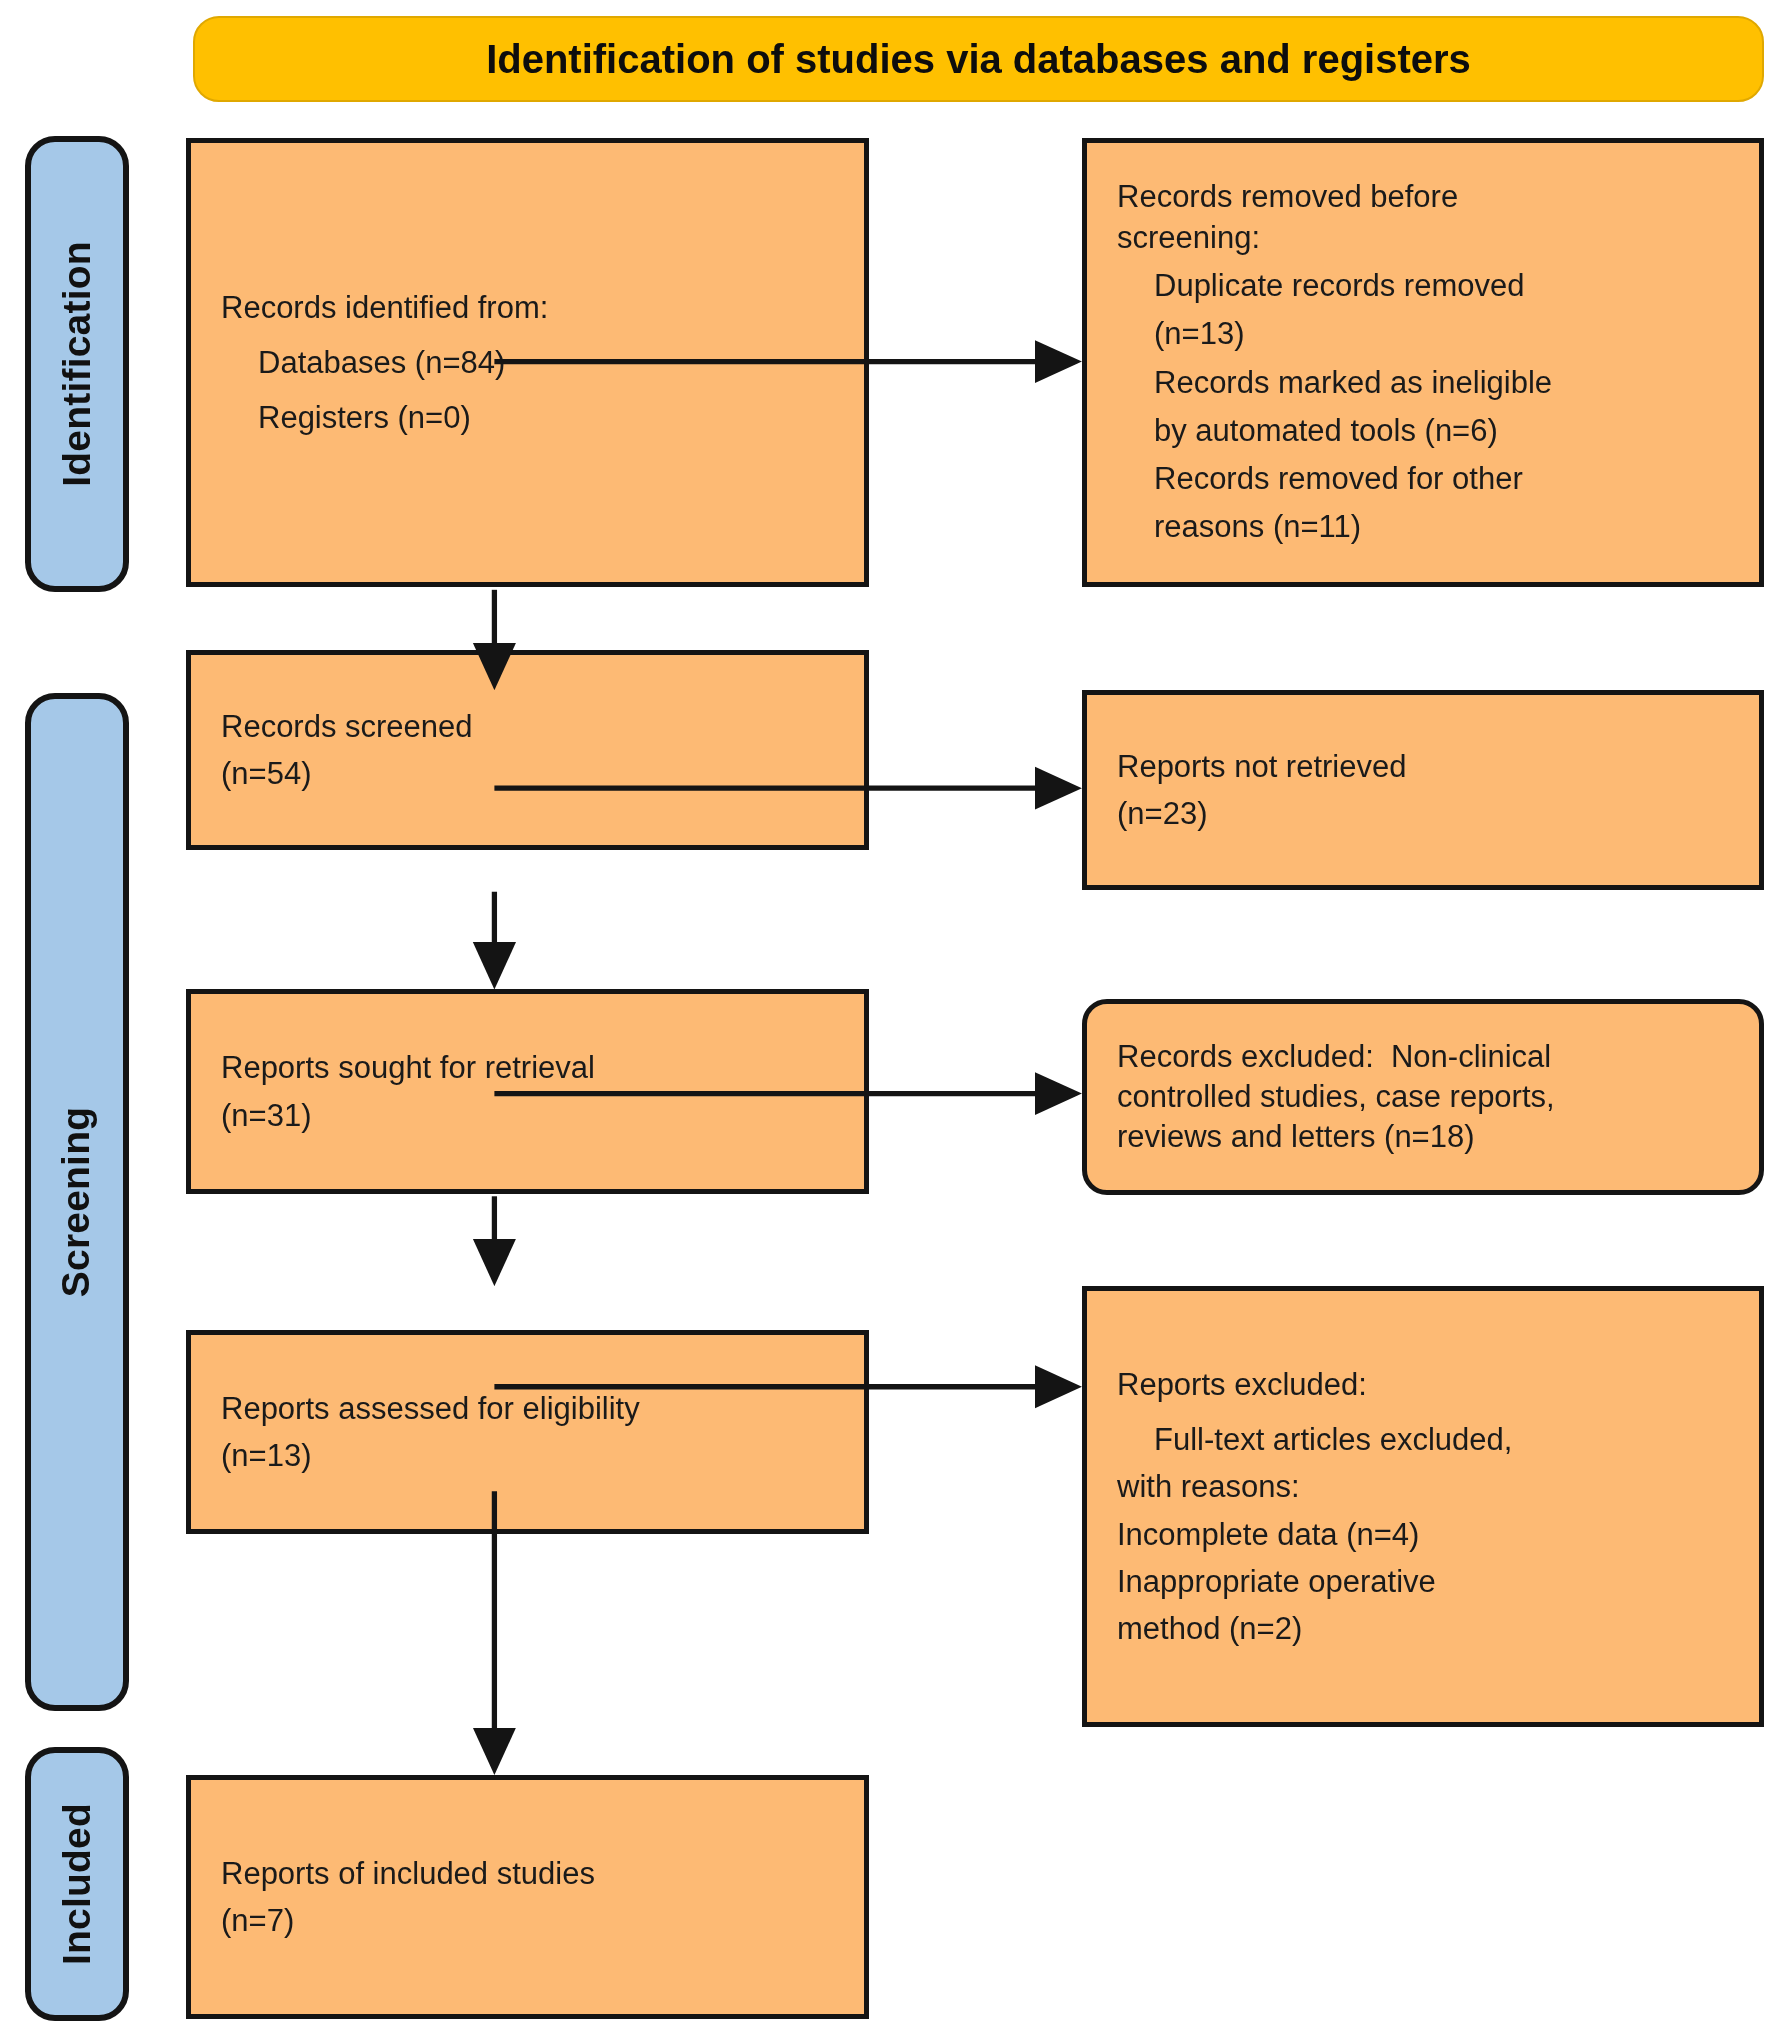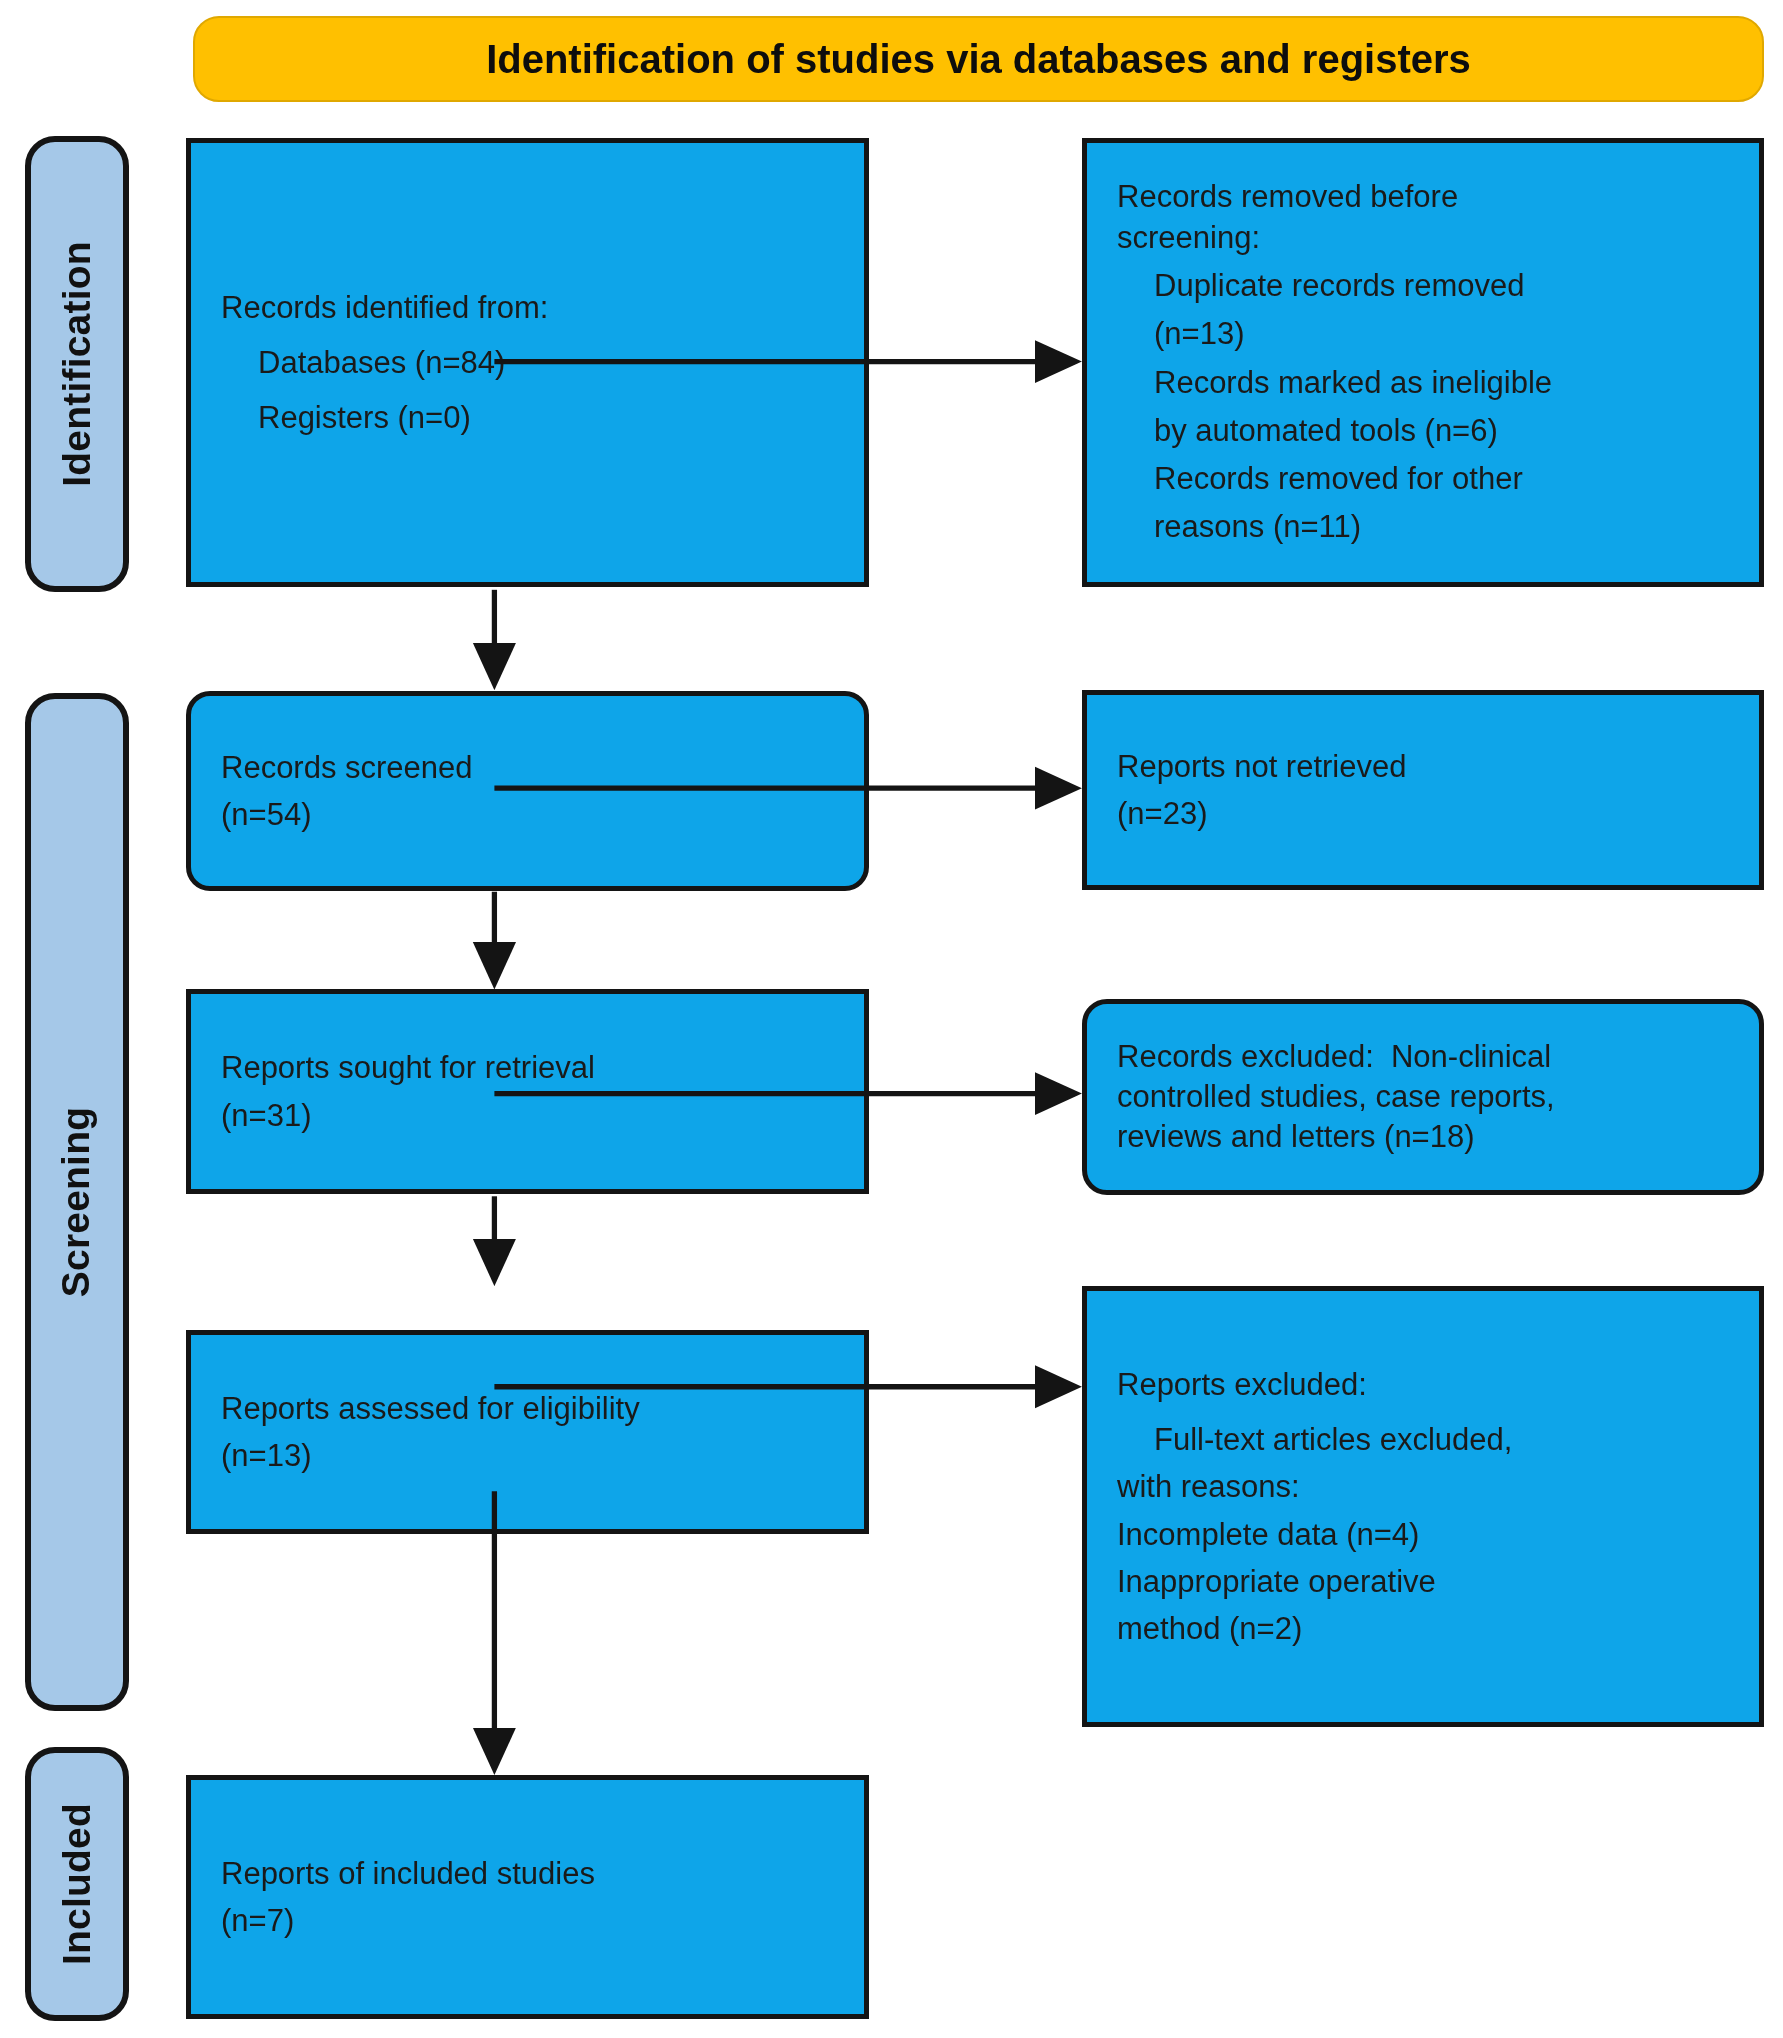--- a/index.html
+++ b/index.html
@@ -49,21 +49,21 @@
     justify-content: center;
   }
   .header-banner-title {
     font-weight: bold;
     font-size: 40px;
     color: #0d0d0d;
     text-align: center;
   }
   .flow-box {
     position: absolute;
-    background: #0ea5e9;
+    background: #fdba74;
     border: 5.3px solid #141414;
     box-sizing: border-box;
     display: flex;
     flex-direction: column;
     justify-content: center;
   }
   .flow-box-inner {
     padding: 0 30px;
   }
   .flow-line {
@@ -122,21 +122,21 @@
       <div class="flow-line tight">screening:</div>
       <div class="flow-line tight indent">Duplicate records removed</div>
       <div class="flow-line tight indent">(n=13)</div>
       <div class="flow-line tight indent">Records marked as ineligible</div>
       <div class="flow-line tight indent">by automated tools (n=6)</div>
       <div class="flow-line tight indent">Records removed for other</div>
       <div class="flow-line tight indent">reasons (n=11)</div>
     </div>
   </div>
 
-  <div class="flow-box" style="left:186px; top:691px; width:683px; height:200px;border-radius:24px;">
+  <div class="flow-box" style="left:186px; top:650px; width:683px; height:200px;">
     <div class="flow-box-inner">
       <div class="flow-line">Records screened</div>
       <div class="flow-line">(n=54)</div>
     </div>
   </div>
 
   <div class="flow-box" style="left:1082px; top:690px; width:682px; height:200px;">
     <div class="flow-box-inner">
       <div class="flow-line">Reports not retrieved</div>
       <div class="flow-line">(n=23)</div>

